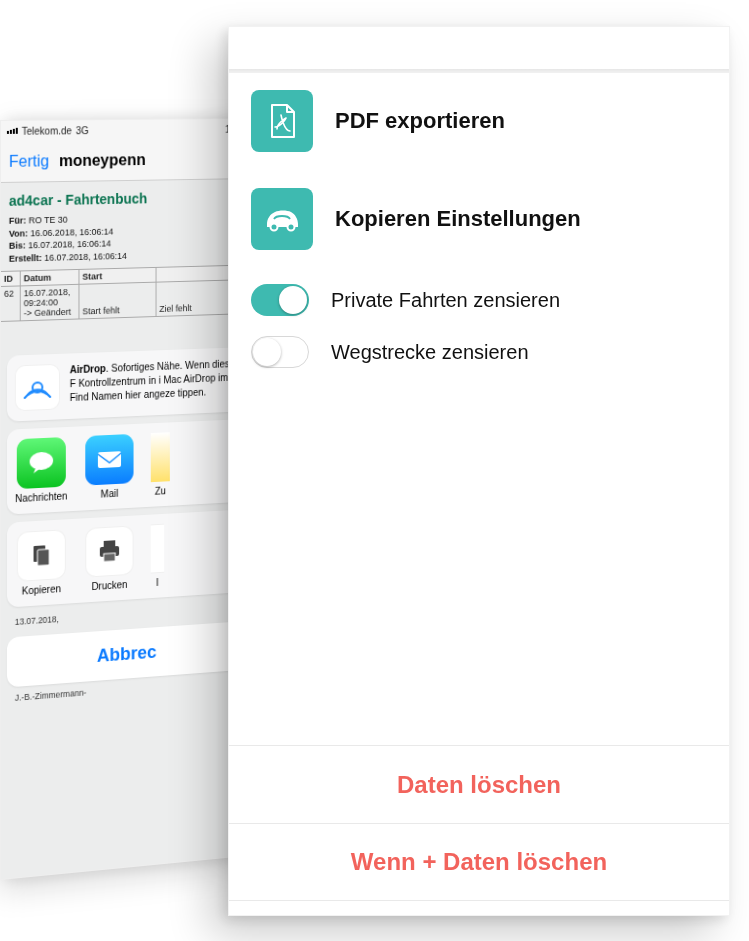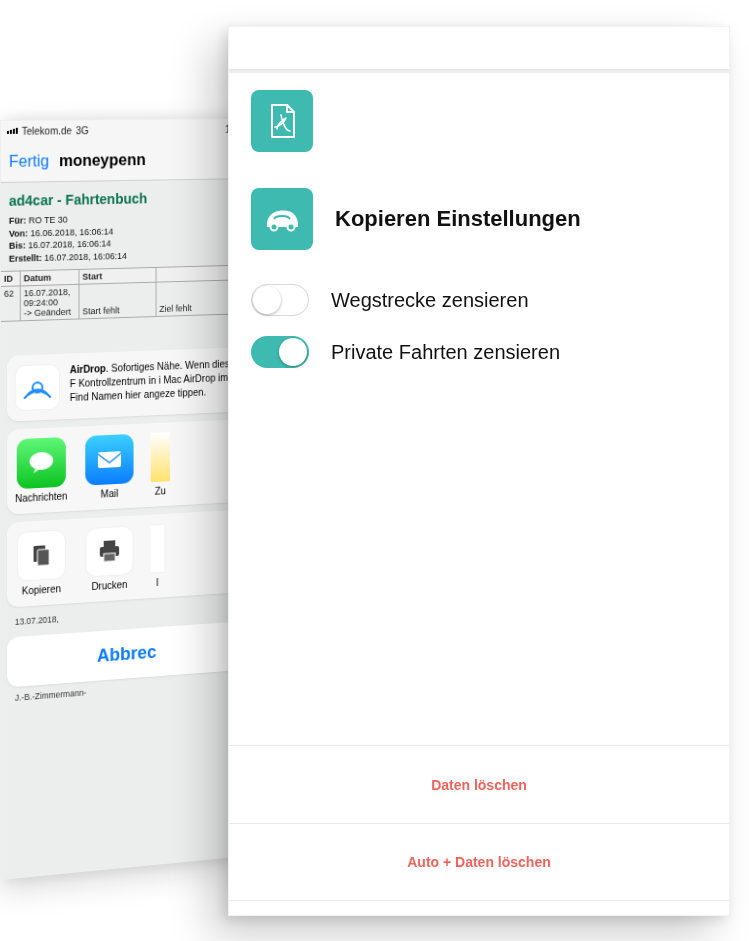--- a/index.html
+++ b/index.html
@@ -173,21 +173,21 @@
   .toggle-off .toggle-knob { left:1px; top:0.5px; }
   .toggle-label { font-size: 20px; color:#111; }
 
   .flex-spacer{flex:1;}
 
   .danger-list { padding-bottom: 14px;}
   .danger-row {
     height: 78px;
     border-top: 1px solid #e9e9e9;
     display:flex; align-items:center; justify-content:center;
-    font-size: 14px;
+    font-size: 24px;
     font-weight: 700;
     color: #f2635c;
   }
   .danger-row:last-child { border-bottom: 1px solid #e9e9e9; }
 </style>
 </head>
 <body>
 
 <div class="phone-back">
   <div class="pb-statusbar">
@@ -313,49 +313,50 @@
 
   <div class="front-section">
     <div class="tile-row">
       <div class="tile-icon">
         <svg width="40" height="40" viewBox="0 0 40 40">
           <path d="M10 4 H25 L32 11 V36 H10 Z" fill="none" stroke="#fff" stroke-width="2" stroke-linejoin="round"></path>
           <path d="M25 4 V11 H32" fill="none" stroke="#fff" stroke-width="2" stroke-linejoin="round"></path>
           <path d="M15 28 C15 22 24 17 24 17 M24 17 C24 17 19 26 13 26 M19 14 C19 14 22 30 28 30" fill="none" stroke="#fff" stroke-width="1.6" stroke-linecap="round"></path>
         </svg>
       </div>
+      <div class="tile-label">PDF exportieren</div>
     </div>
 
     <div class="tile-row">
       <div class="tile-icon">
         <svg width="44" height="44" viewBox="0 0 44 44">
           <path d="M7 27 C7 22 10 17 15 15 C19 13 27 13 31 15 C35 17 38 22 38 27 L38 30 L7 30 Z" fill="#fff"></path>
           <circle cx="14" cy="30" r="3.5" fill="#3ebab0" stroke="#fff" stroke-width="2"></circle>
           <circle cx="31" cy="30" r="3.5" fill="#3ebab0" stroke="#fff" stroke-width="2"></circle>
           <path d="M14 22 C16 18 28 18 30 22" fill="none" stroke="#3ebab0" stroke-width="1.8"></path>
         </svg>
       </div>
       <div class="tile-label">Kopieren Einstellungen</div>
     </div>
   </div>
 
   <div class="toggle-section">
     <div class="toggle-row">
+      <div class="toggle-on">
+          <div class="toggle-knob"></div>
+        </div>
+      <div class="toggle-label">Private Fahrten zensieren</div>
+    </div>
+    <div class="toggle-row">
       <div class="toggle-off">
           <div class="toggle-knob"></div>
         </div>
       <div class="toggle-label">Wegstrecke zensieren</div>
     </div>
-    <div class="toggle-row">
-      <div class="toggle-on">
-          <div class="toggle-knob"></div>
-        </div>
-      <div class="toggle-label">Private Fahrten zensieren</div>
-    </div>
   </div>
 
   <div class="flex-spacer"></div>
 
   <div class="danger-list">
     <div class="danger-row">Daten löschen</div>
-    <div class="danger-row">Auto  + Daten löschen</div>
+    <div class="danger-row">Wenn  + Daten löschen</div>
   </div>
 </div>
 
 </body></html>

